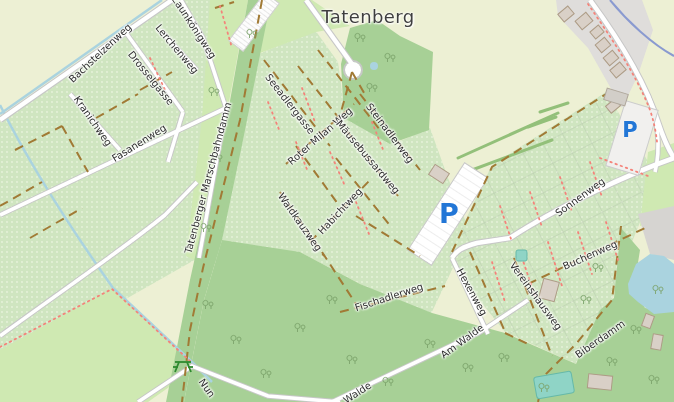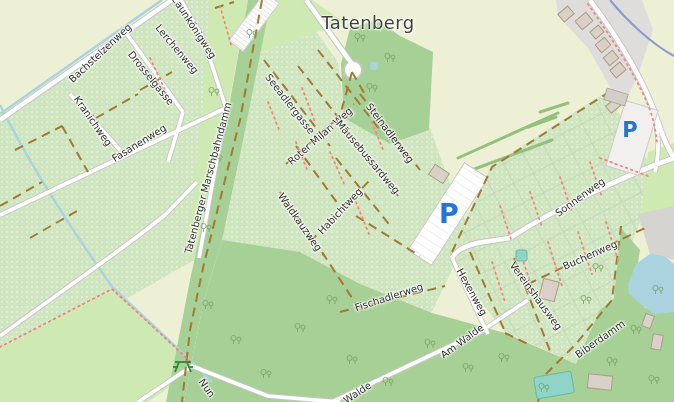--- a/index.html
+++ b/index.html
@@ -271,14 +271,14 @@
       <div class="street-label" style="left: 590px; top: 255px; transform: translate(-50%, -50%) rotate(-24deg);">Buchenweg</div>
       <div class="street-label" style="left: 536px; top: 296px; transform: translate(-50%, -50%) rotate(54deg);">Vereinshausweg</div>
       <div class="street-label" style="left: 462px; top: 341px; transform: translate(-50%, -50%) rotate(-36deg);">Am Walde</div>
       <div class="street-label" style="left: 349px; top: 398px; transform: translate(-50%, -50%) rotate(-33deg);">Am Walde</div>
       <div class="street-label" style="left: 600px; top: 339px; transform: translate(-50%, -50%) rotate(-35deg);">Biberdamm</div>
       <div class="street-label" style="left: 207px; top: 388px; transform: translate(-50%, -50%) rotate(55deg);">Nun</div>
       <div class="p-label" style="left: 449px; top: 213px; font-size: 27px;">P</div>
       <div class="p-label" style="left: 630px; top: 130px; font-size: 21px;">P</div>
     </div>
 
-<div class="place-label" style="left:368px;top:22px">Tatenberg</div>
+<div class="place-label" style="left:368px;top:16px">Tatenberg</div>
 </div>
 
 </body></html>

